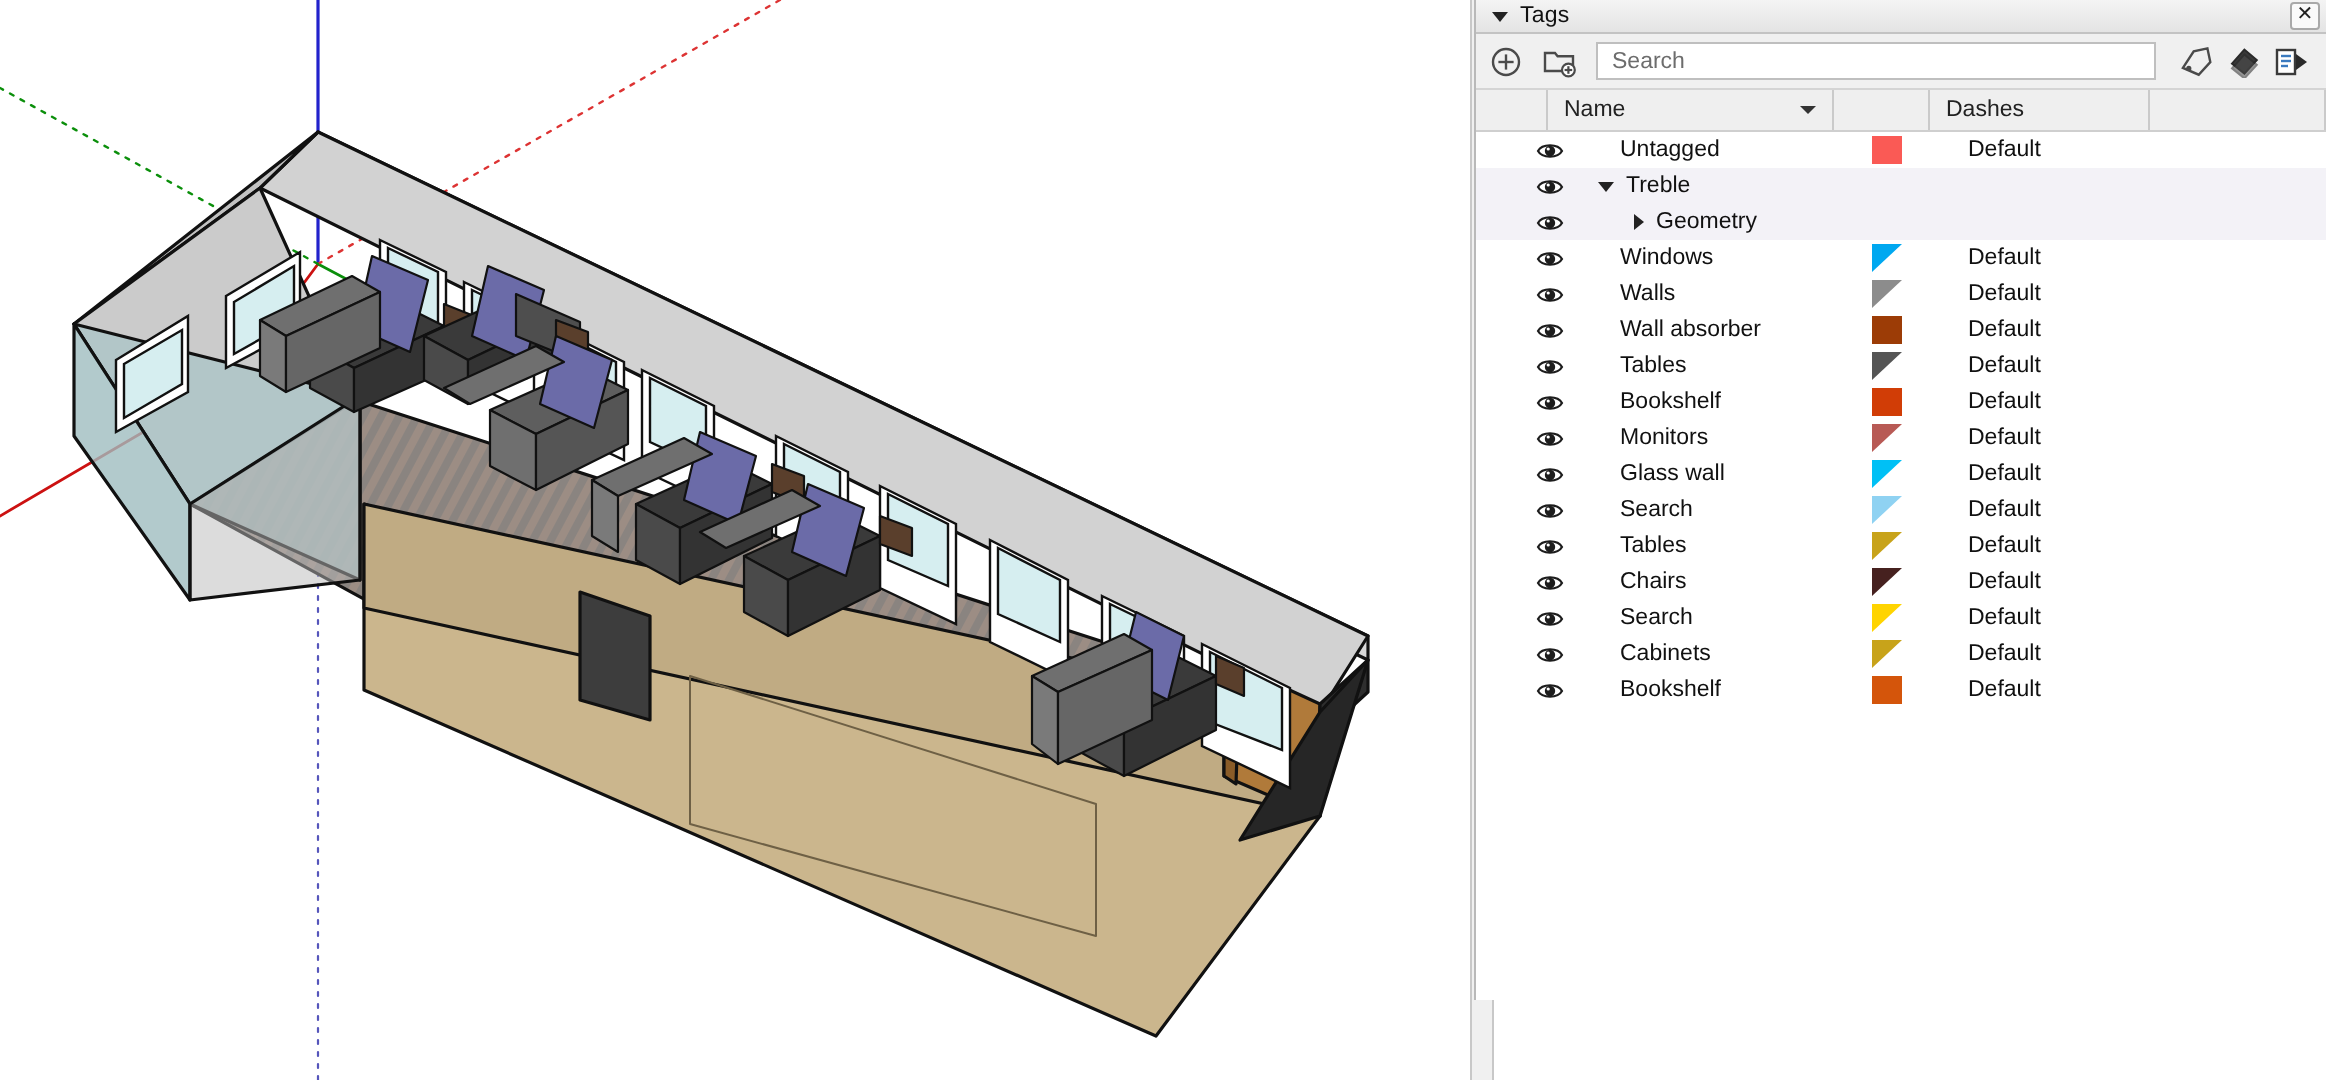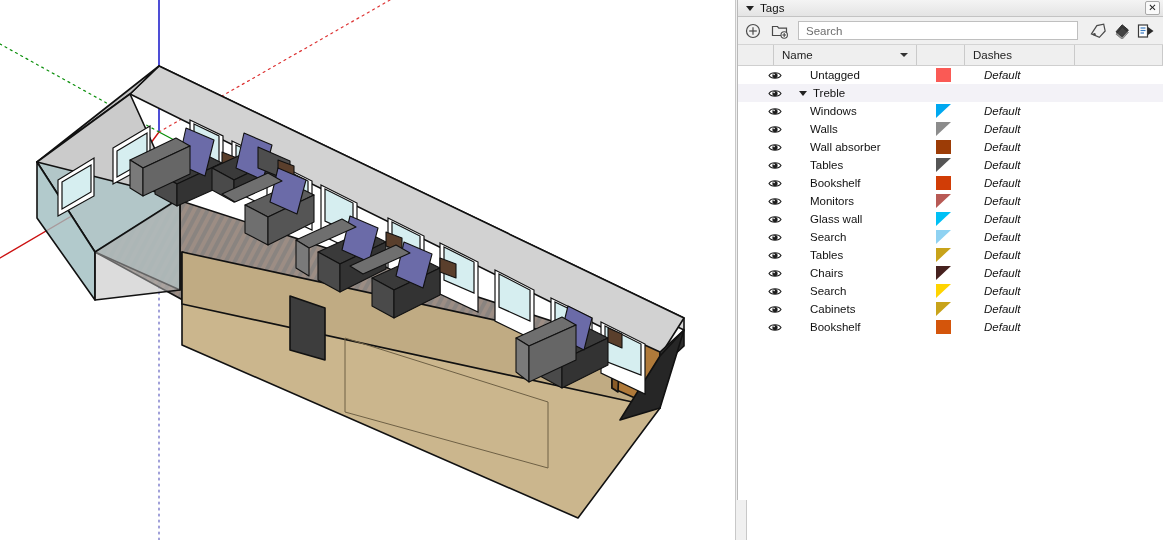--- a/index.html
+++ b/index.html
@@ -105,21 +105,21 @@
   
   .rows { width: 100%; }
   .row {
     height: 18px; display: flex; align-items: center;
     font-size: 11.5px; color: #111; padding-left: 19px;
   }
   .row.folder { background: #f3f2f7; align-items: center; }
   .cell-eye { width: 36px; display: flex; align-items: center; justify-content: center; }
   .cell-name { width: 143px; display: flex; align-items: center; white-space: nowrap; overflow: hidden; }
   .cell-color { width: 48px; display: flex; align-items: center; }
-  .cell-dash { width: 110px; display: flex; align-items: center; color: #111; font-style: italic; }
+  .cell-dash { width: 110px; display: flex; align-items: center; color: #111; }
   .indent2 { padding-left: 24px; }
   .indent0 { padding-left: 6px; }
   .tri-r {
     width: 0; height: 0; margin-right: 6px; flex: 0 0 auto;
     border-top: 4px solid transparent; border-bottom: 4px solid transparent;
     border-left: 5px solid #222;
   }
   .tri-d {
     width: 0; height: 0; margin-right: 6px; flex: 0 0 auto;
     border-left: 4px solid transparent; border-right: 4px solid transparent;
@@ -370,20 +370,35 @@
               <circle cx="6.1" cy="4.5" r=".8" fill="#fff"></circle>
             </svg>
           </div>
           <div class="cell-name indent0">
             <span class="tri-d"></span>
             <span>Treble</span>
           </div>
           <div class="cell-color"></div>
           <div class="cell-dash"></div>
         </div>
+        <div class="row folder">
+          <div class="cell-eye">
+            <svg class="eye" width="14" height="11" viewBox="0 0 14 11">
+              <path d="M1 5.5 C3 1.8 11 1.8 13 5.5 C11 9.2 3 9.2 1 5.5 Z" fill="#fff" stroke="#1d1d1d" stroke-width="1.1"></path>
+              <circle cx="7" cy="5.5" r="2.6" fill="#1d1d1d"></circle>
+              <circle cx="6.1" cy="4.5" r=".8" fill="#fff"></circle>
+            </svg>
+          </div>
+          <div class="cell-name indent2">
+            <span class="tri-r"></span>
+            <span>Geometry</span>
+          </div>
+          <div class="cell-color"></div>
+          <div class="cell-dash"></div>
+        </div>
         <div class="row">
           <div class="cell-eye">
             <svg class="eye" width="14" height="11" viewBox="0 0 14 11">
               <path d="M1 5.5 C3 1.8 11 1.8 13 5.5 C11 9.2 3 9.2 1 5.5 Z" fill="#fff" stroke="#1d1d1d" stroke-width="1.1"></path>
               <circle cx="7" cy="5.5" r="2.6" fill="#1d1d1d"></circle>
               <circle cx="6.1" cy="4.5" r=".8" fill="#fff"></circle>
             </svg>
           </div>
           <div class="cell-name indent0">
             <span class="spacer-tri"></span>

